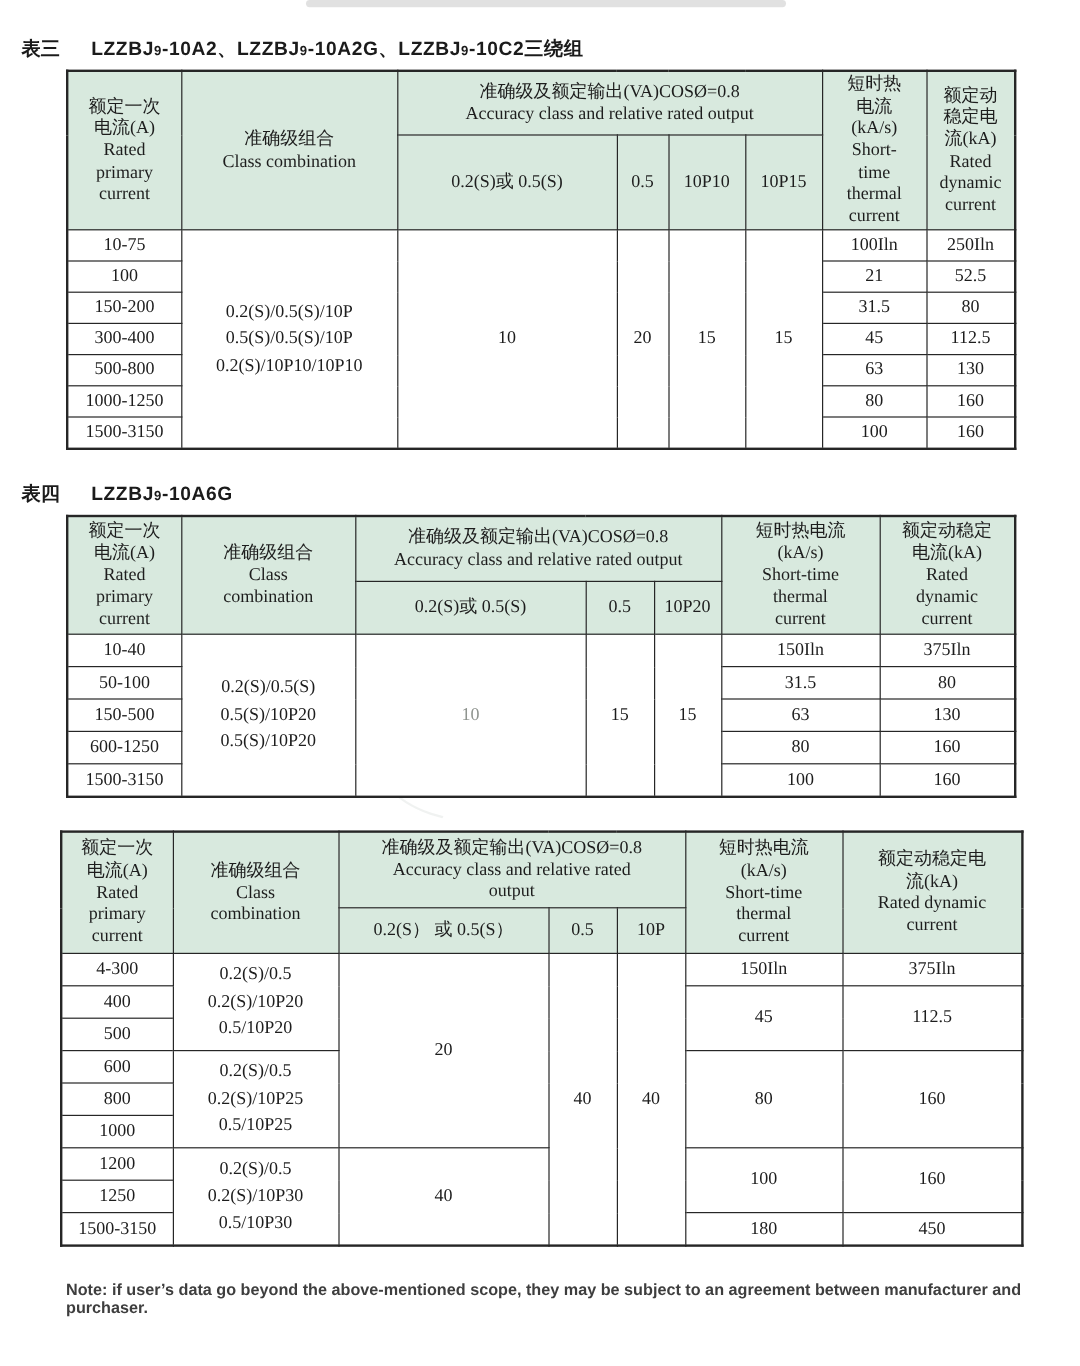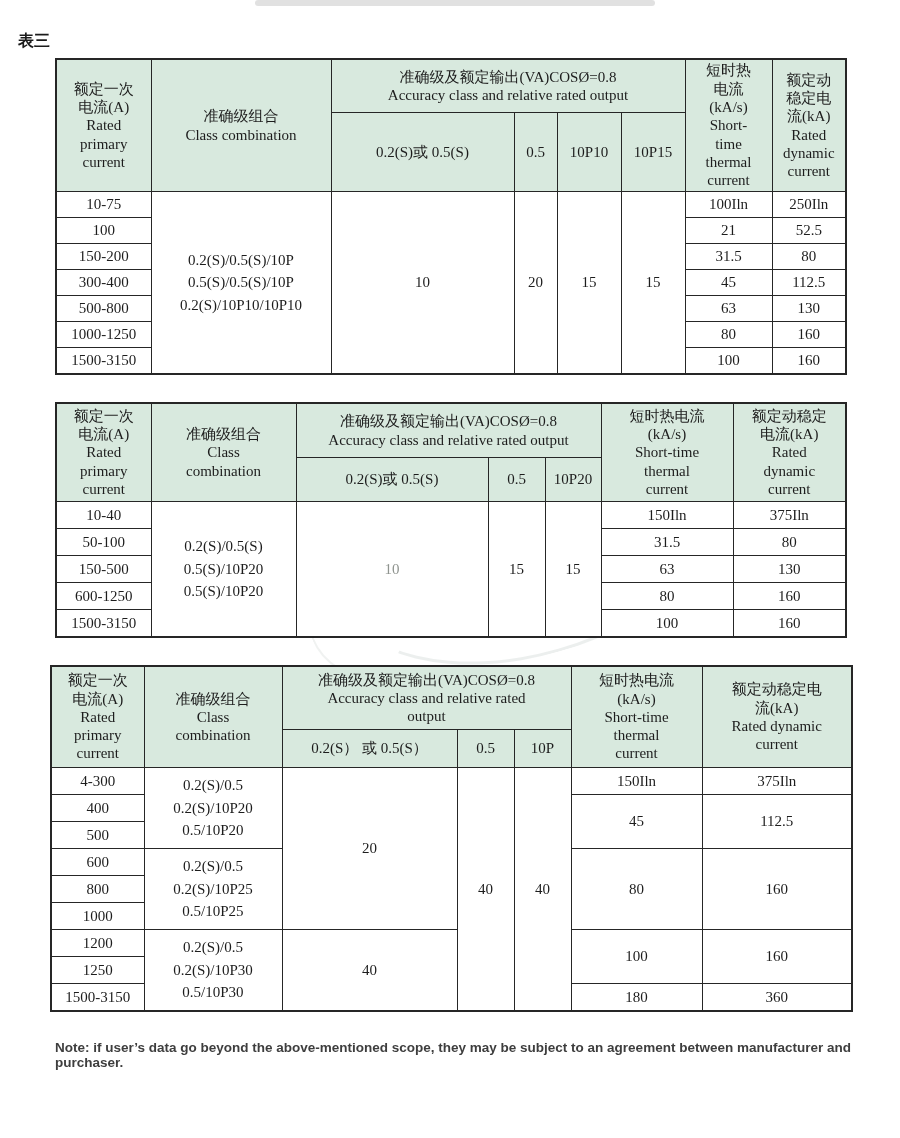--- a/index.html
+++ b/index.html
@@ -80,20 +80,21 @@
 
 <div class="top-strip"></div>
 <div class="wm wm-1"></div>
 <div class="wm wm-2"></div>
 
 <div class="page">
 
   <section class="section-3">
     <div class="tbl-title">
       <span class="tbl-label">表三</span>
+      <span class="model">LZZBJ<span class="sub9">9</span>-10A2、LZZBJ<span class="sub9">9</span>-10A2G、LZZBJ<span class="sub9">9</span>-10C2三绕组</span>
     </div>
     <table id="t3">
       <colgroup>
         <col style="width:95px">
           <col style="width:180px">
           <col style="width:183px">
         <col style="width:43px">
           <col style="width:64px">
           <col style="width:64px">
         <col style="width:87px">
@@ -172,20 +173,24 @@
         <tr>
           <td>1500-3150</td>
           <td>100</td>
           <td>160</td>
         </tr>
       </tbody>
     </table>
   </section>
 
   <section class="section-4">
+    <div class="tbl-title">
+      <span class="tbl-label">表四</span>
+      <span class="model">LZZBJ<span class="sub9">9</span>-10A6G</span>
+    </div>
     <table id="t4">
       <colgroup>
         <col style="width:95px">
           <col style="width:145px">
           <col style="width:192px">
         <col style="width:57px">
           <col style="width:56px">
         <col style="width:132px">
           <col style="width:113px">
       </colgroup>
@@ -336,21 +341,21 @@
           <td rowspan="3">40</td>
           <td rowspan="2">100</td>
           <td rowspan="2">160</td>
         </tr>
         <tr>
           <td>1250</td>
         </tr>
         <tr>
           <td>1500-3150</td>
           <td>180</td>
-          <td>360</td>
+          <td>450</td>
         </tr>
       </tbody>
     </table>
   </section>
 
   <div class="notes">
     <div class="note-en">Note: if user’s data go beyond the above-mentioned scope, they may be subject to an agreement between manufacturer and purchaser.</div>
   </div>
 
 </div>

